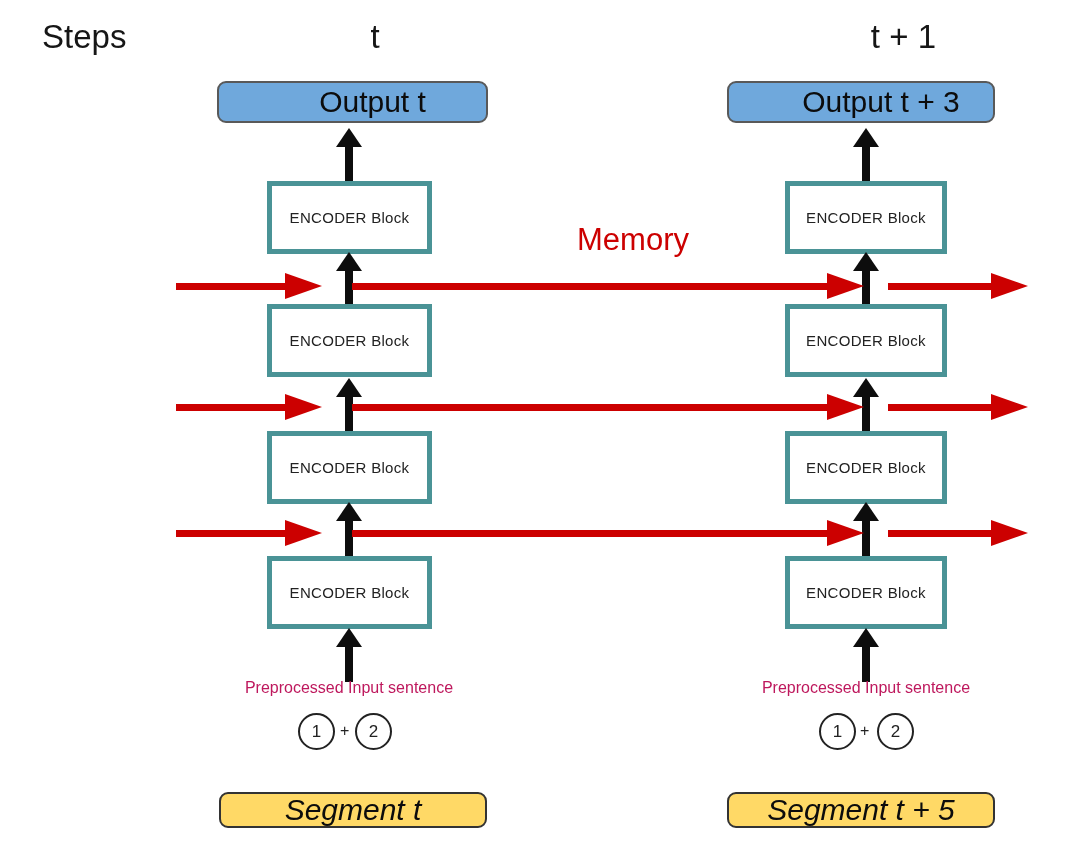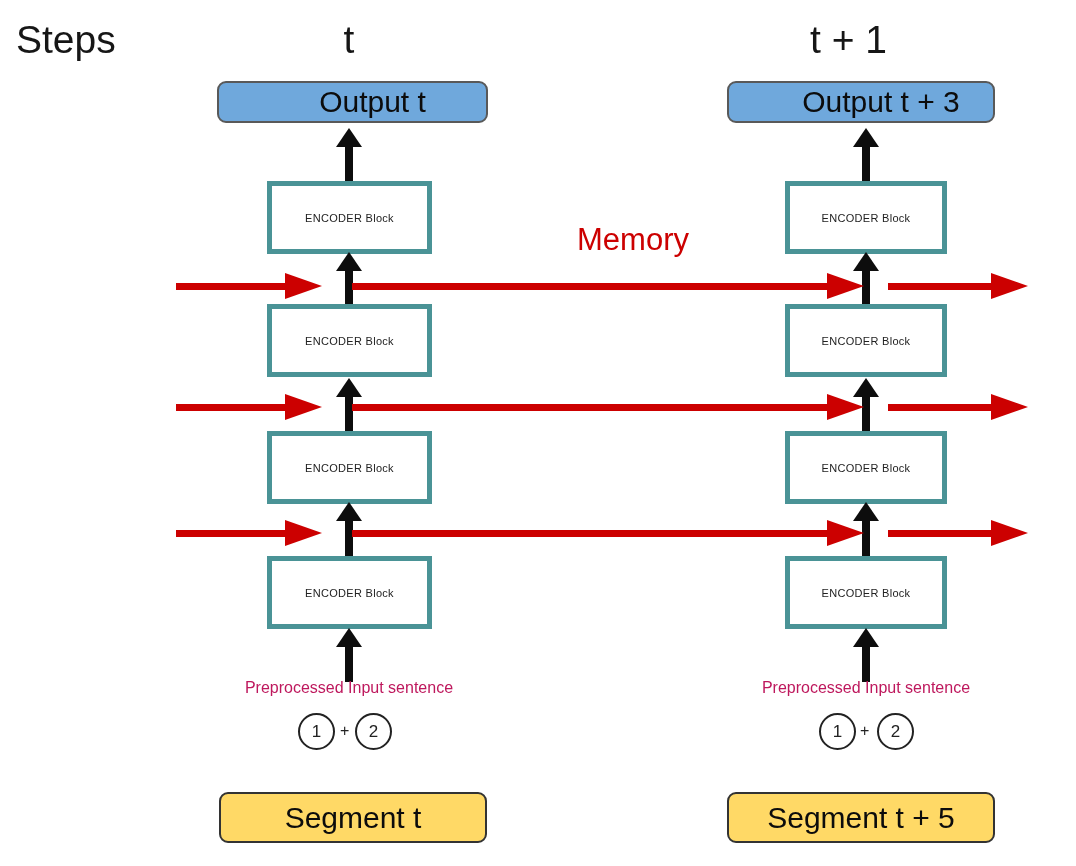--- a/index.html
+++ b/index.html
@@ -1,36 +1,36 @@
 <!DOCTYPE html>
 <html><head>
 <meta charset="utf-8">
 <style>
   html,body{margin:0;padding:0;background:#ffffff;}
   .canvas{
     position:relative;width:1076px;height:866px;background:#ffffff;overflow:hidden;
     font-family:"Liberation Sans",sans-serif;color:#111;
   }
   .abs{position:absolute;}
-  .hdr{font-size:39px;color:#161616;white-space:nowrap;}
+  .hdr{font-size:33px;color:#161616;white-space:nowrap;margin-left:26px;}
   .memlbl{font-size:31px;color:#cc0000;white-space:nowrap;margin-left:29px;}
   .outbox{
     height:42px;background:#6fa8dc;border:2px solid #595959;border-radius:9px;
     box-sizing:border-box;display:flex;align-items:center;justify-content:center;
     font-size:30px;color:#0c0c0c;white-space:nowrap;padding-left:40px;
   }
   .segbox{
-    height:51px;background:#ffd966;border:2px solid #333333;border-radius:9px;
+    height:36px;background:#ffd966;border:2px solid #333333;border-radius:9px;
     box-sizing:border-box;display:flex;align-items:center;justify-content:center;
-    font-size:30px;color:#0c0c0c;white-space:nowrap;
+    font-size:30px;color:#0c0c0c;white-space:nowrap;font-style:italic;
   }
   .encblock{
     height:73px;background:#ffffff;border:5px solid #4a9396;
     box-sizing:border-box;display:flex;align-items:center;justify-content:center;
-    font-size:11px;letter-spacing:0.3px;color:#222;white-space:nowrap;
+    font-size:15px;letter-spacing:0.3px;color:#222;white-space:nowrap;
   }
   .caption{font-size:16px;color:#be185d;text-align:center;white-space:nowrap;}
   .circle{
     width:37px;height:37px;border:2px solid #222;border-radius:50%;background:#fff;
     box-sizing:border-box;display:flex;align-items:center;justify-content:center;
     font-size:17px;color:#222;
   }
   .plus{font-size:16px;color:#222;}
   
   .vshaft{width:8px;background:#0d0d0d;}
@@ -38,21 +38,21 @@
   .rline{height:7px;background:#cc0000;}
   .rhead{width:0;height:0;border-top:13px solid transparent;border-bottom:13px solid transparent;border-left:37px solid #cc0000;}
 </style>
 </head>
 <body>
 
 <div class="canvas">
 
   <div class="abs hdr" style="left:16px;top:18px;">Steps</div>
   <div class="abs hdr" style="left:299px;top:18px;width:100px;text-align:center;">t</div>
-  <div class="abs hdr" style="left:810px;top:18px;width:100px;text-align:left;">t + 1</div>
+  <div class="abs hdr" style="left:810px;top:18px;width:100px;text-align:right;">t + 1</div>
 
   <div class="abs memlbl" style="left:548px;top:222px;">Memory</div>
 
   <div class="abs outbox" style="left:217px;top:81px;width:271px;">Output t</div>
 
   <div class="abs encblock" style="left:267px;top:181px;width:165px;">ENCODER Block</div>
   <div class="abs encblock" style="left:267px;top:304px;width:165px;">ENCODER Block</div>
   <div class="abs encblock" style="left:267px;top:431px;width:165px;">ENCODER Block</div>
   <div class="abs encblock" style="left:267px;top:556px;width:165px;">ENCODER Block</div>
 

